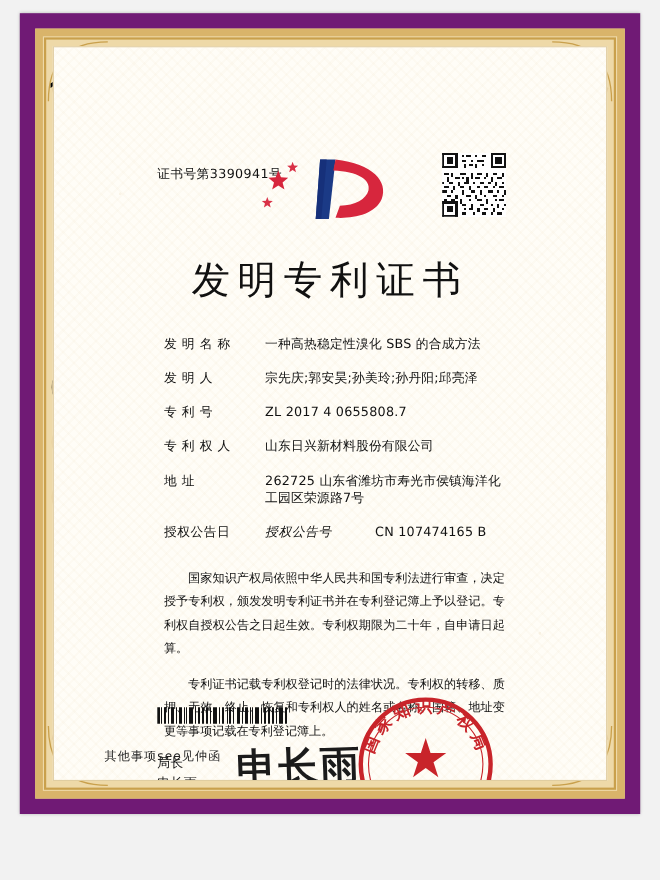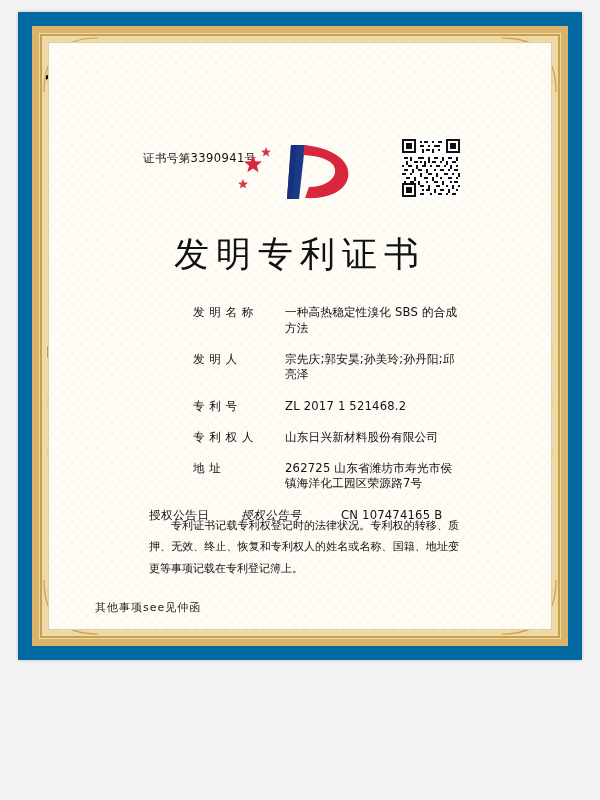--- a/index.html
+++ b/index.html
@@ -21,22 +21,22 @@
     height: 800px;
     background: #f2f2f2;
     box-sizing: border-box;
   }
 
   .paper {
     position: absolute;
     left: 18px;
     top: 12px;
     width: 564px;
-    height: 648px;
-    background: #0369a1;
+    height: 728px;
+    background: #701a75;
     box-shadow: 0 0 3px rgba(0,0,0,0.25);
     box-sizing: border-box;
   }
 
   
   .frame-outer {
     position: absolute;
     left: 14px;
     top: 14px;
     right: 14px;
@@ -168,21 +168,20 @@
   }
   .field-label {
     width: 92px;
     flex: 0 0 92px;
     letter-spacing: 0.5px;
     white-space: nowrap;
   }
   .field-label.spread {
     display: flex;
     justify-content: space-between;
-    margin-left: 44px;
   }
   .field-value {
     flex: 1 1 auto;
     letter-spacing: 0.2px;
   }
   .field-row.dual .field-value {
     flex: 0 0 auto;
     width: 200px;
   }
   .field-label2 {
@@ -457,21 +456,21 @@
             <div class="field-value">一种高热稳定性溴化 SBS 的合成方法</div>
           </div>
 
           <div class="field-row">
             <div class="field-label spread">发 明 人</div>
             <div class="field-value">宗先庆;郭安昊;孙美玲;孙丹阳;邱亮泽</div>
           </div>
 
           <div class="field-row">
             <div class="field-label spread">专 利 号</div>
-            <div class="field-value">ZL 2017 1 521468.2</div>
+            <div class="field-value">ZL 2017 4 0655808.7</div>
           </div>
 
 
           <div class="field-row">
             <div class="field-label spread">专 利 权 人</div>
             <div class="field-value">山东日兴新材料股份有限公司</div>
           </div>
 
           <div class="field-row">
             <div class="field-label spread">地 址</div>
@@ -480,20 +479,21 @@
 
           <div class="field-row dual">
             <div class="field-label">授权公告日</div>
             <div class="field-label2">授权公告号</div>
             <div class="field-value">CN 107474165 B</div>
           </div>
 
         </div>
 
         <div class="paragraphs">
+          <p>国家知识产权局依照中华人民共和国专利法进行审查，决定授予专利权，颁发发明专利证书并在专利登记簿上予以登记。专利权自授权公告之日起生效。专利权期限为二十年，自申请日起算。</p>
           <p>专利证书记载专利权登记时的法律状况。专利权的转移、质押、无效、终止、恢复和专利权人的姓名或名称、国籍、地址变更等事项记载在专利登记簿上。</p>
         </div>
 
         <svg class="barcode" viewBox="0 0 118 15" shape-rendering="crispEdges">
           <g fill="#111">
             <rect x="0" y="0" width="2" height="15"></rect>
               <rect x="3" y="0" width="1" height="15"></rect>
             <rect x="6" y="0" width="2" height="15"></rect>
               <rect x="10" y="0" width="1" height="15"></rect>
             <rect x="12" y="0" width="3" height="15"></rect>

